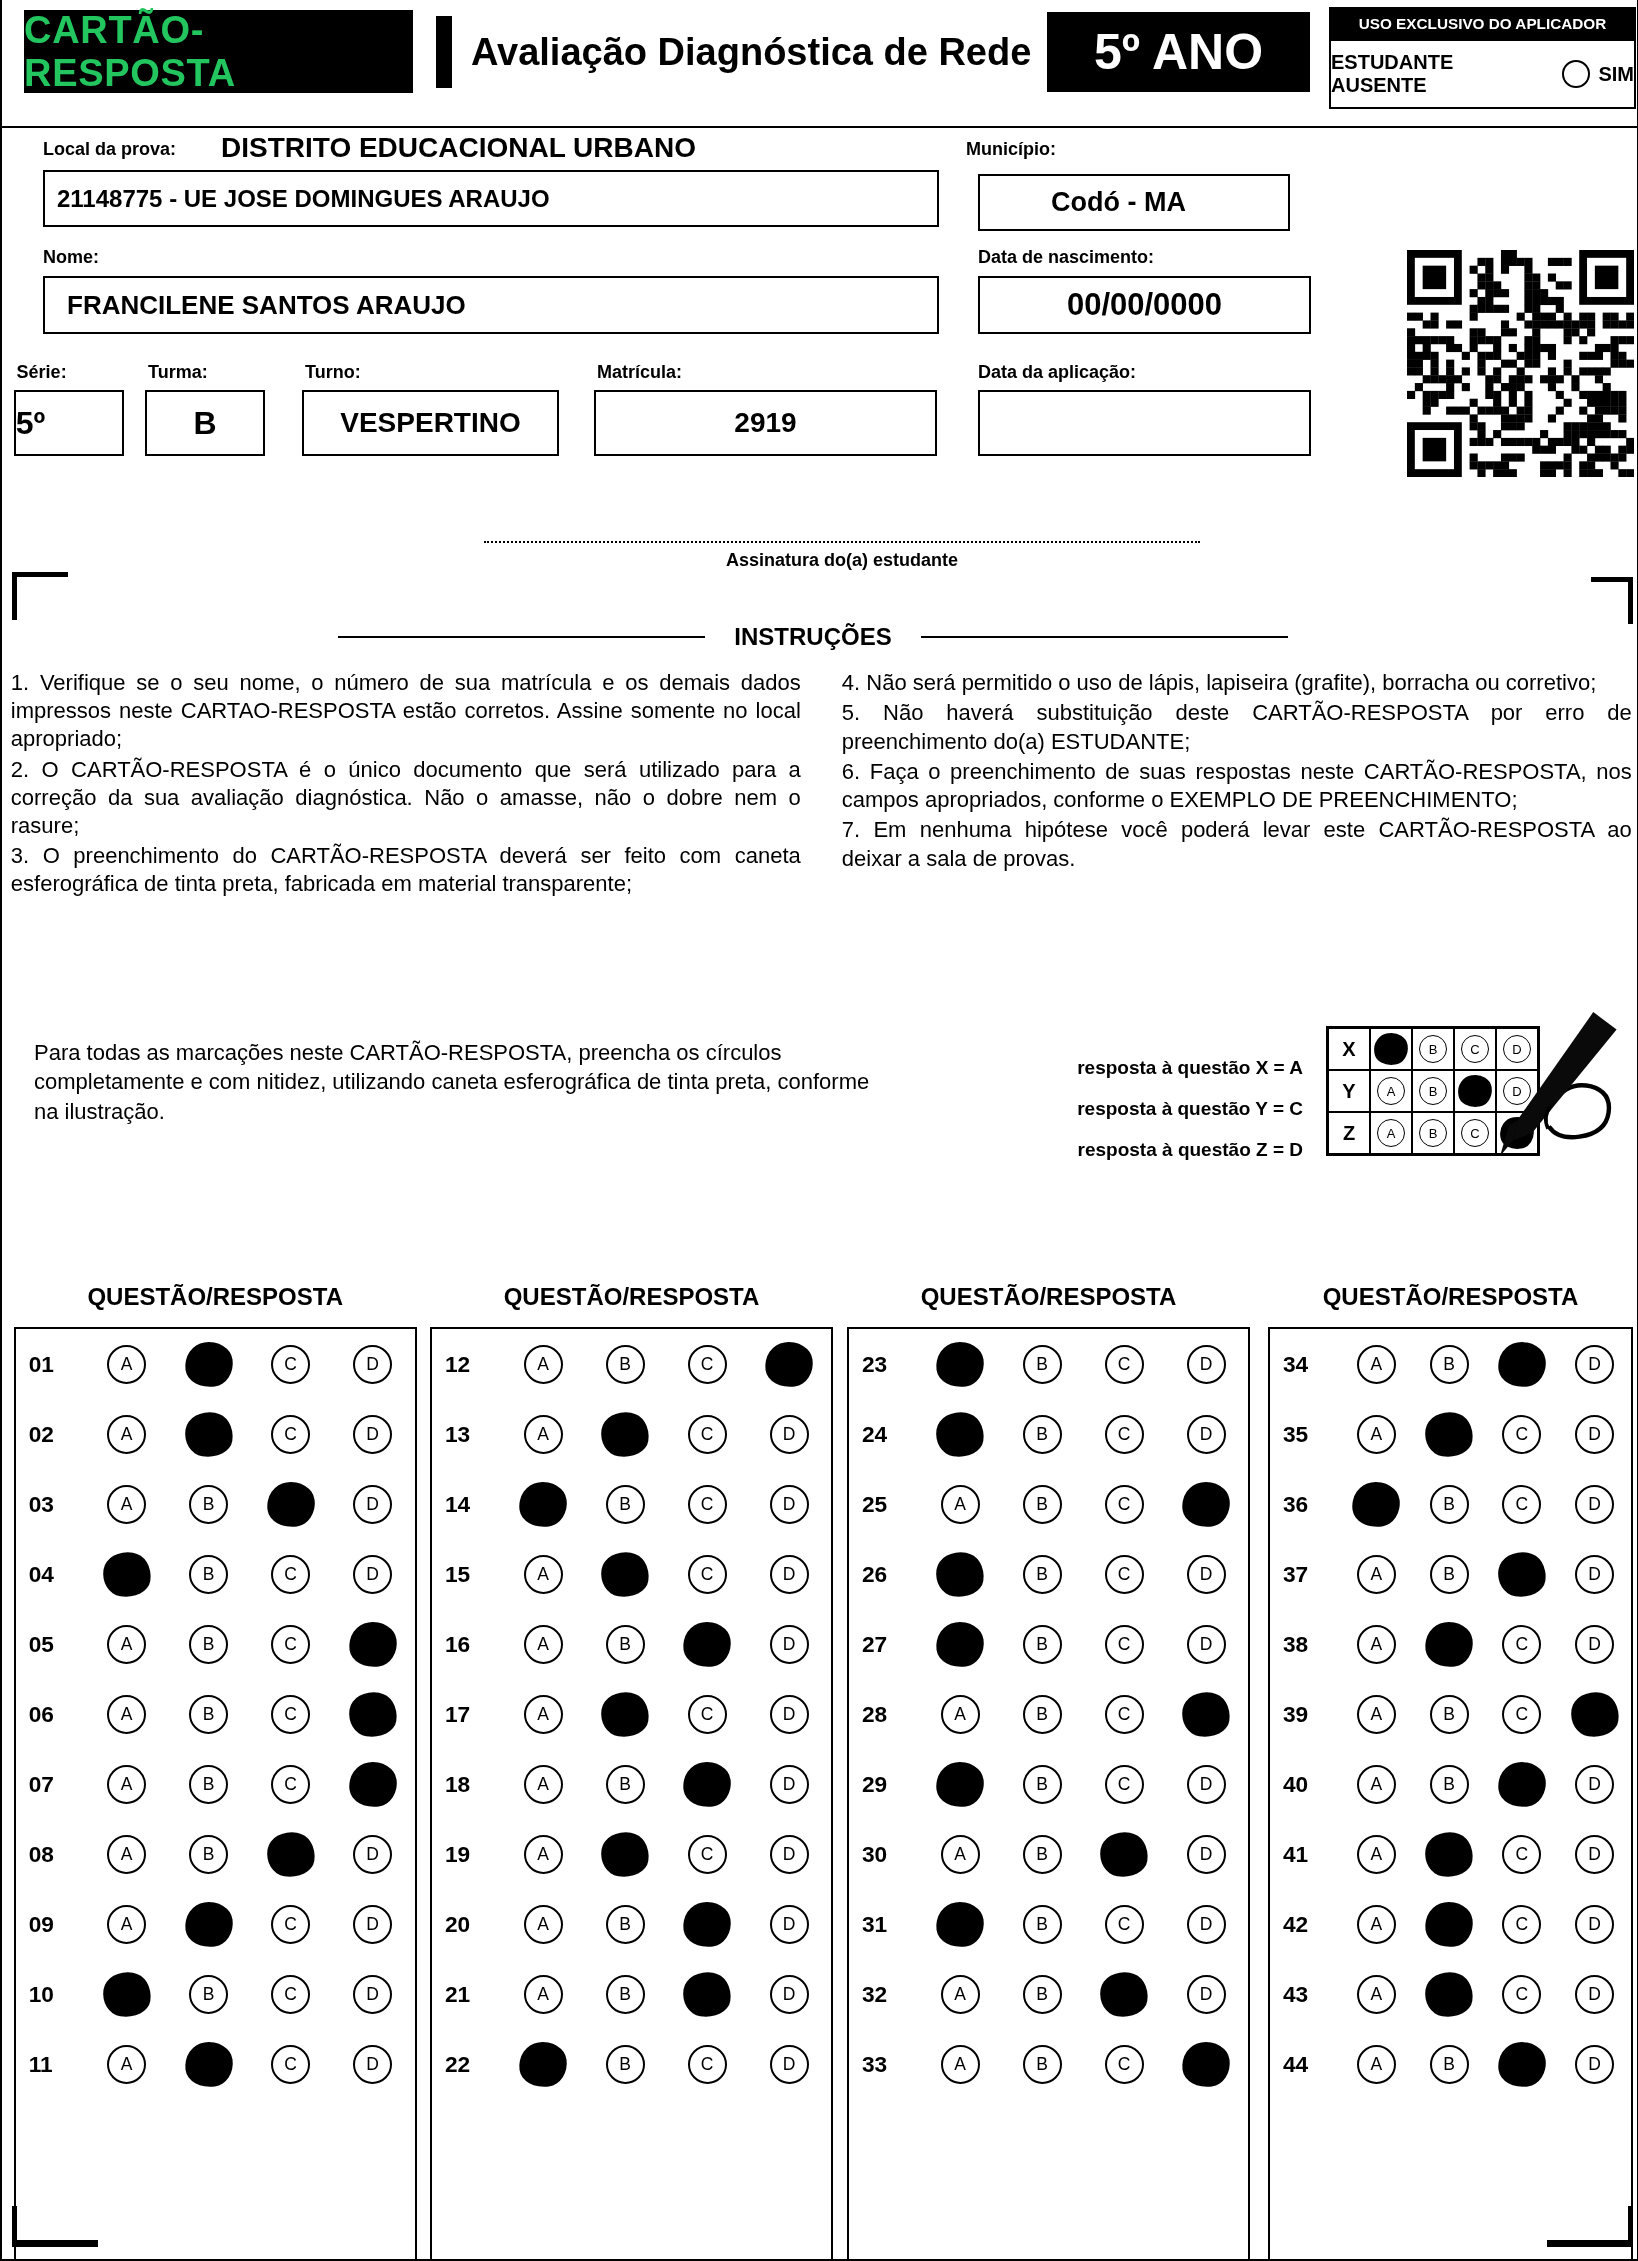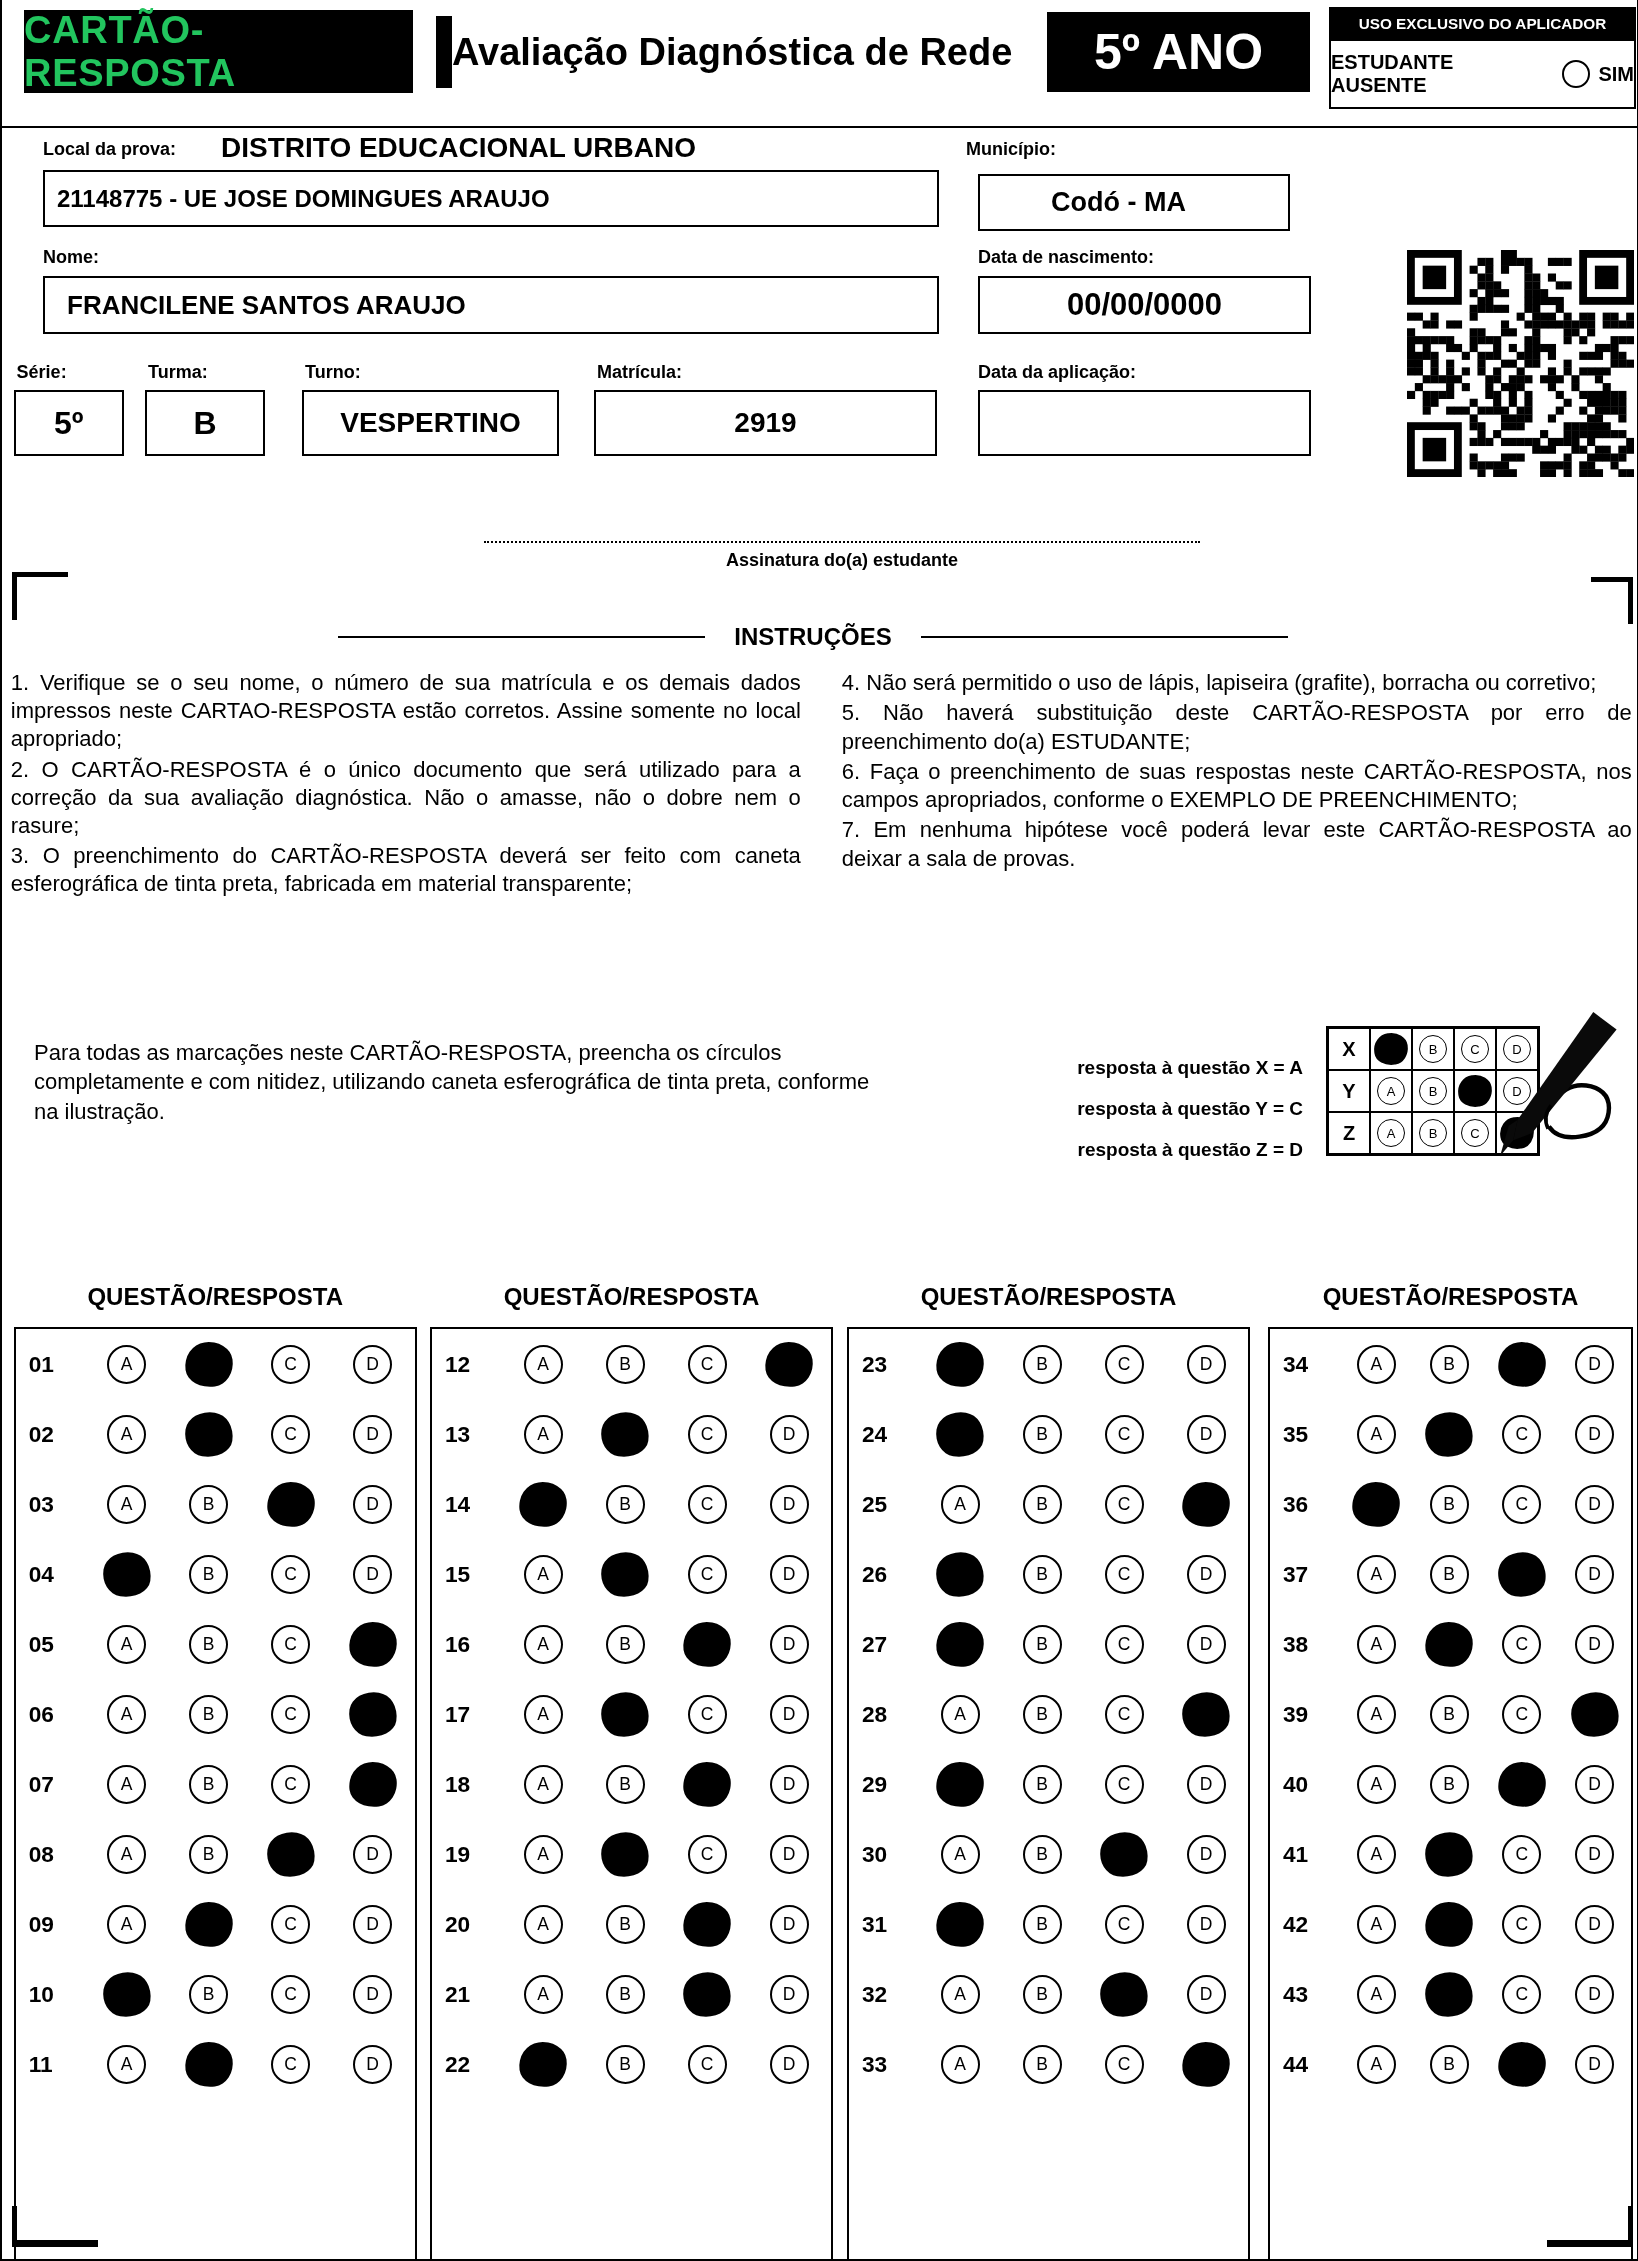--- a/index.html
+++ b/index.html
@@ -4,21 +4,21 @@
 <style>
   * { margin:0; padding:0; box-sizing:border-box; }
   html,body { background:#e8e8e8; }
   body { font-family:"Liberation Sans", sans-serif; color:#000; }
   .page { position:relative; width:1639px; height:2261px; background:#fff; margin:0 auto;
           border-left:2.2px solid #000; border-right:2.2px solid #000; border-bottom:2.9px solid #000; overflow:hidden; }
 
   
   .hdr-card { position:absolute; left:22px; top:10.2px; width:389px; height:83px; background:#000; color:#22c55e;
               display:flex; align-items:center; justify-content:center; font-weight:bold; font-size:38px; letter-spacing:0.7px; }
-  .hdr-titlewrap { position:absolute; left:434px; top:16px; height:72px; display:flex; align-items:center; }
+  .hdr-titlewrap { position:absolute; left:434px; top:16px; height:72px; display:flex; align-items:center; gap:19px; }
   .hdr-vbar { width:16px; height:72px; background:#000; }
   .hdr-title { font-size:38px; font-weight:bold; white-space:nowrap; }
   .hdr-grade { position:absolute; left:1045px; top:11.7px; width:263px; height:80px; background:#000; color:#fff;
                display:flex; align-items:center; justify-content:center; font-weight:bold; font-size:50px; }
   .hdr-right { position:absolute; left:1327px; top:7.3px; width:307px; }
   .hdr-right-top { background:#000; color:#fff; font-size:15.3px; font-weight:bold; text-align:center;
                    padding:5.8px 0; border:2.2px solid #000; }
   .hdr-right-bot { border:2.2px solid #000; border-top:none; display:flex; align-items:center; justify-content:center;
                    gap:8.8px; padding:10.2px 0; font-weight:bold; font-size:20px; }
   .absent-circle { width:28px; height:28px; border:2.2px solid #000; border-radius:50%; display:inline-block; }
@@ -458,21 +458,21 @@
         <rect fill="#fff" x="10.689655172413794" y="245.86206896551727" width="53.44827586206897" height="53.44827586206897"></rect>
         <rect x="21.379310344827587" y="256.55172413793105" width="32.06896551724138" height="32.06896551724138"></rect>
       </svg></div>
 
   <span class="lbl" style="left:14.6px; top:362px;">Série:</span>
   <span class="lbl" style="left:146px; top:362px;">Turma:</span>
   <span class="lbl" style="left:303px; top:362px;">Turno:</span>
   <span class="lbl" style="left:595px; top:362px;">Matrícula:</span>
   <span class="lbl" style="left:976px; top:362px;">Data da aplicação:</span>
 
-  <div class="box" style="left:11.7px; top:390px; width:110px; height:66px; justify-content:center; font-size:32px;">
+  <div class="box" style="left:11.7px; top:390px; width:110px; height:66px; justify-content:flex-start; font-size:32px;">
     <span>5º</span>
   </div>
   <div class="box" style="left:143px; top:390px; width:120px; height:66px; justify-content:center; font-size:32px;">
     <span>B</span>
   </div>
   <div class="box" style="left:300px; top:390px; width:257px; height:66px; justify-content:center; font-size:28px;">
     <span>VESPERTINO</span>
   </div>
   <div class="box" style="left:592px; top:390px; width:343px; height:66px; justify-content:center; font-size:28px;">
     <span>2919</span>

